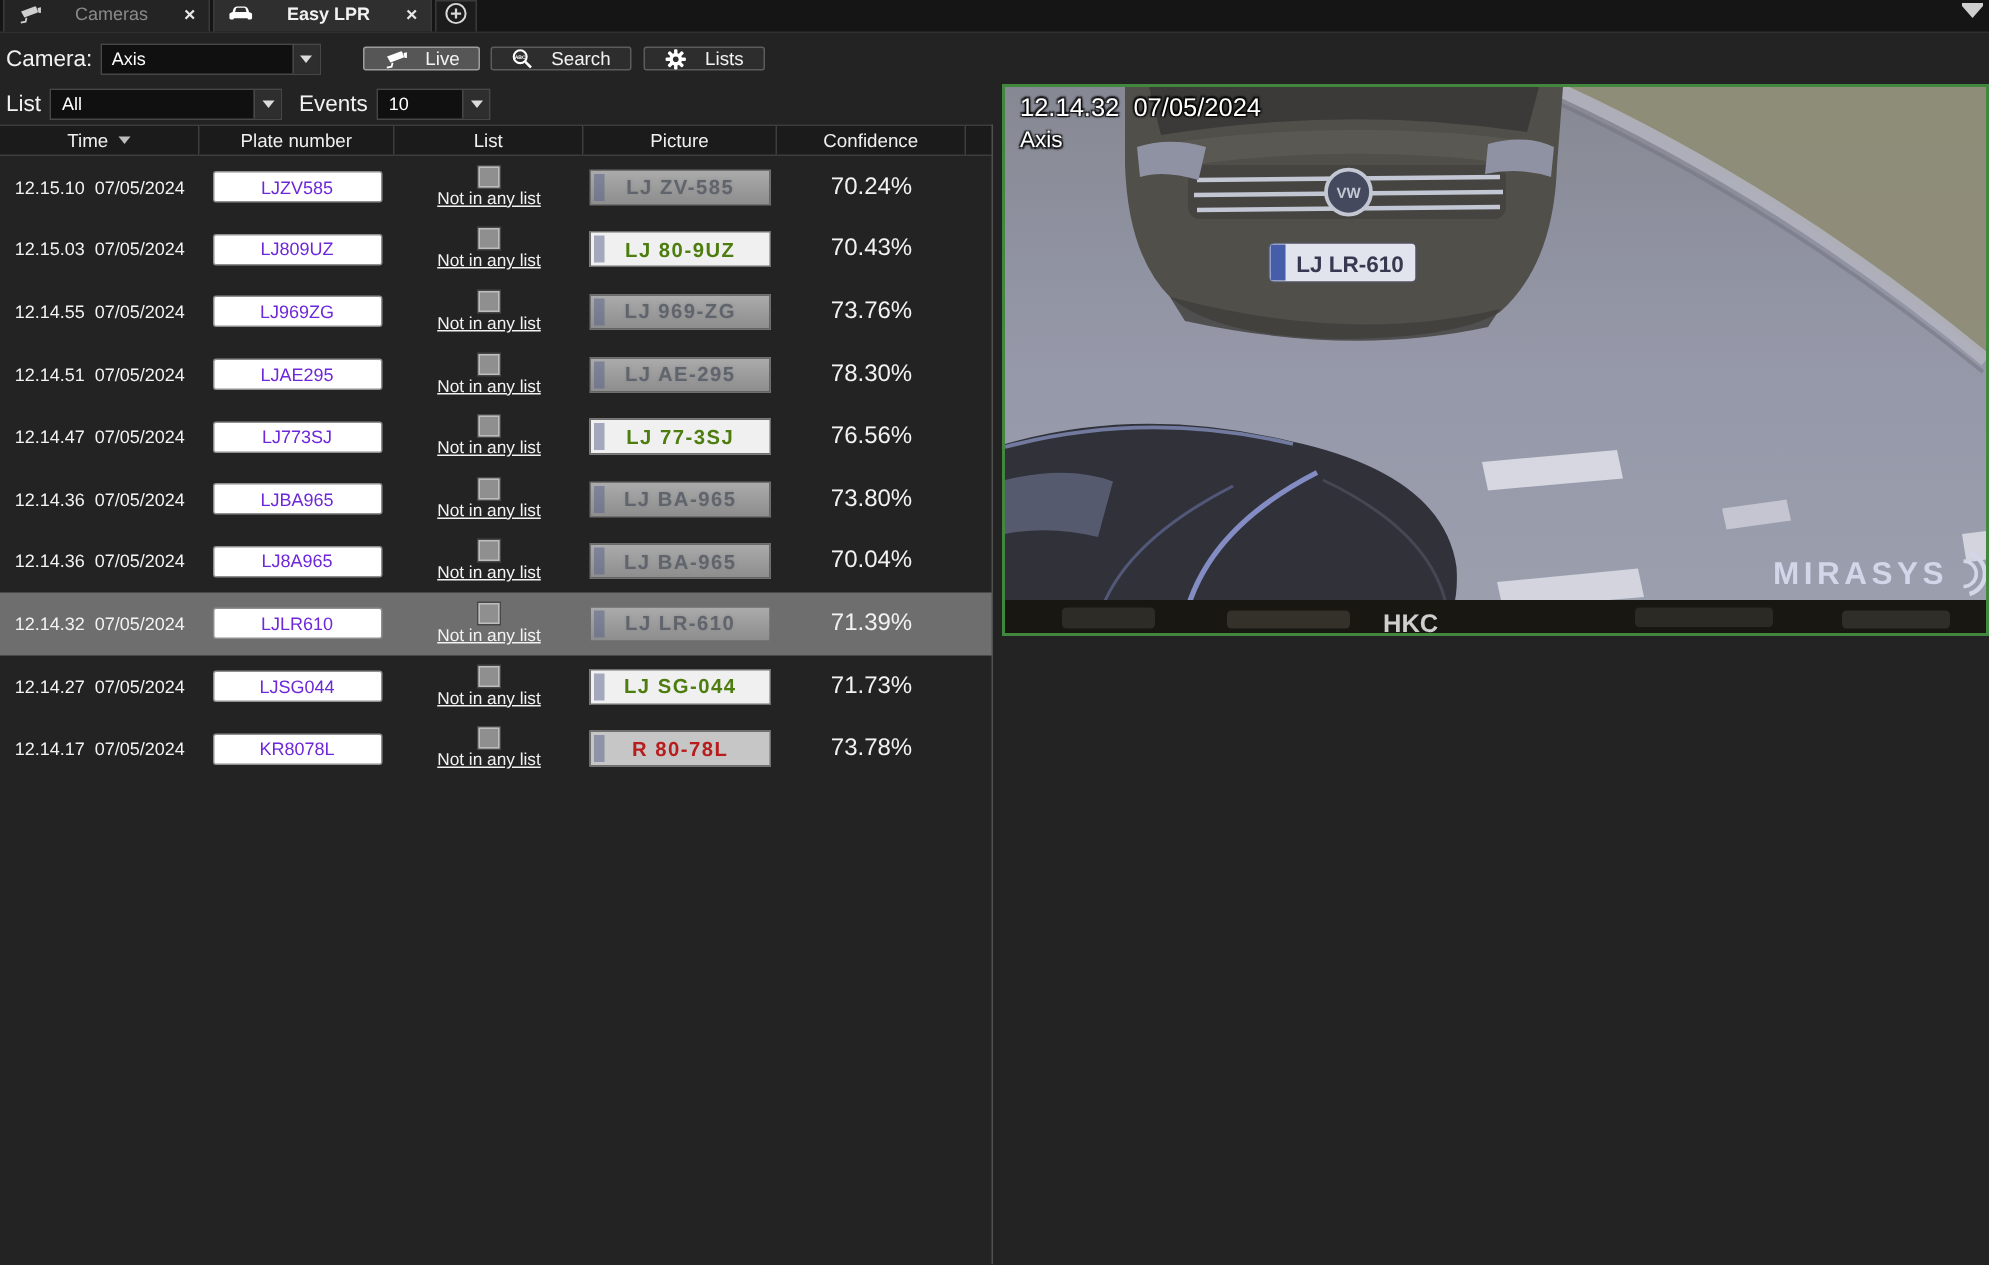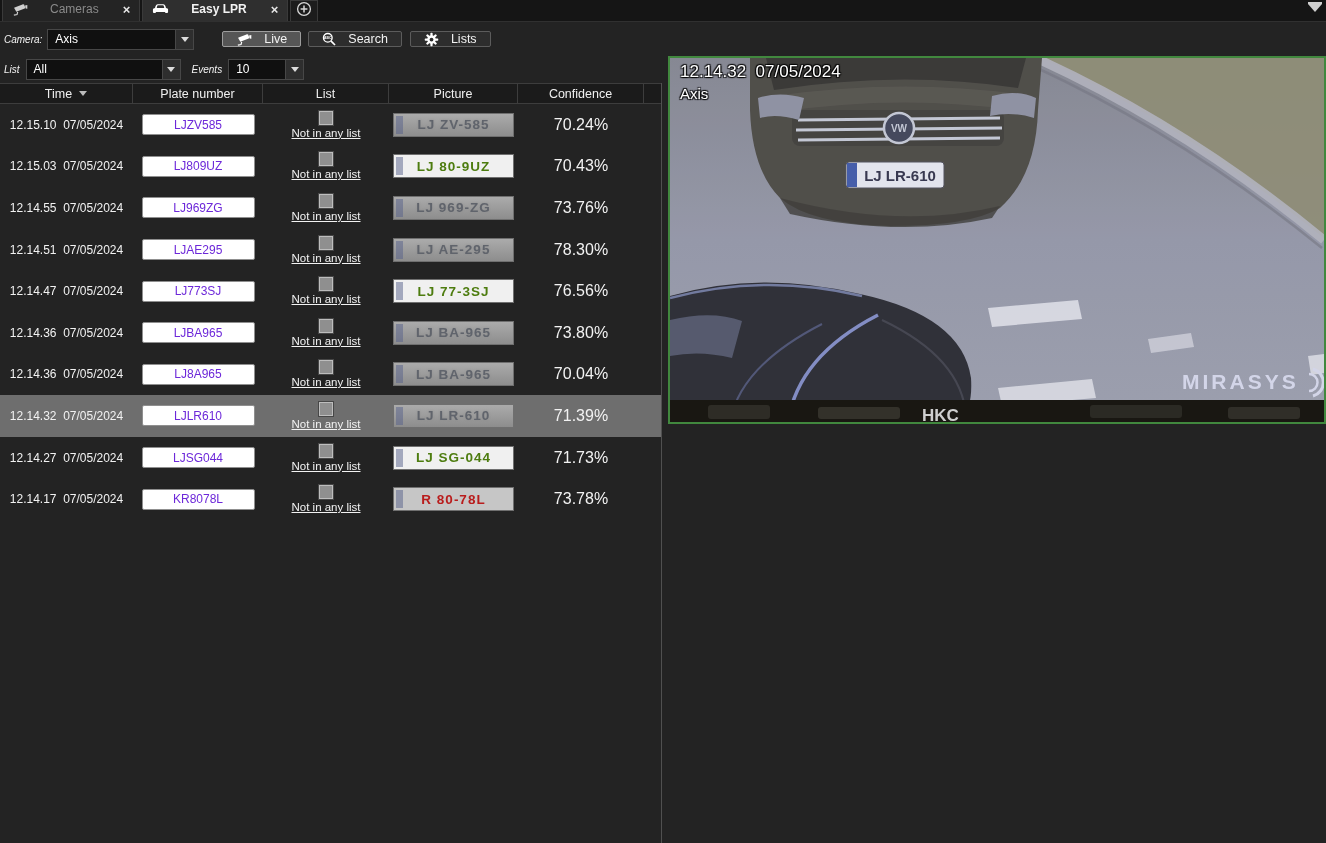--- a/index.html
+++ b/index.html
@@ -38,21 +38,21 @@
     border-left:7px solid transparent; border-right:7px solid transparent;
     border-top:8px solid #cfcfcf;
   }
   .overflow-btn:before {
     content:""; position:absolute; left:-7px; top:-10px; width:14px; height:2px; background:#cfcfcf;
   }
 
   
   .toolbar { position:absolute; left:0; top:22px; width:661px; height:34px;
     display:flex; align-items:center; }
-  .lbl { font-size:10px;font-style:italic; }
+  .lbl { font-size:15px; }
   .dd { display:inline-flex; align-items:stretch; height:21px;
     background:#101010; border:1px solid #474747; }
   .dd .val { font-size:12px; padding:2px 7px 0 7px; flex:1; color:#fff; }
   .dd .arrow { width:18px; background:#2e2e2e; border-left:1px solid #474747;
     display:flex; align-items:center; justify-content:center; }
   .tri { width:0; height:0; border-left:4px solid transparent; border-right:4px solid transparent;
     border-top:5px solid #dcdcdc; display:block; }
   #camera-label { margin-left:4px; }
   #camera-dd { width:147px; margin-left:5px; }
   .btn {

